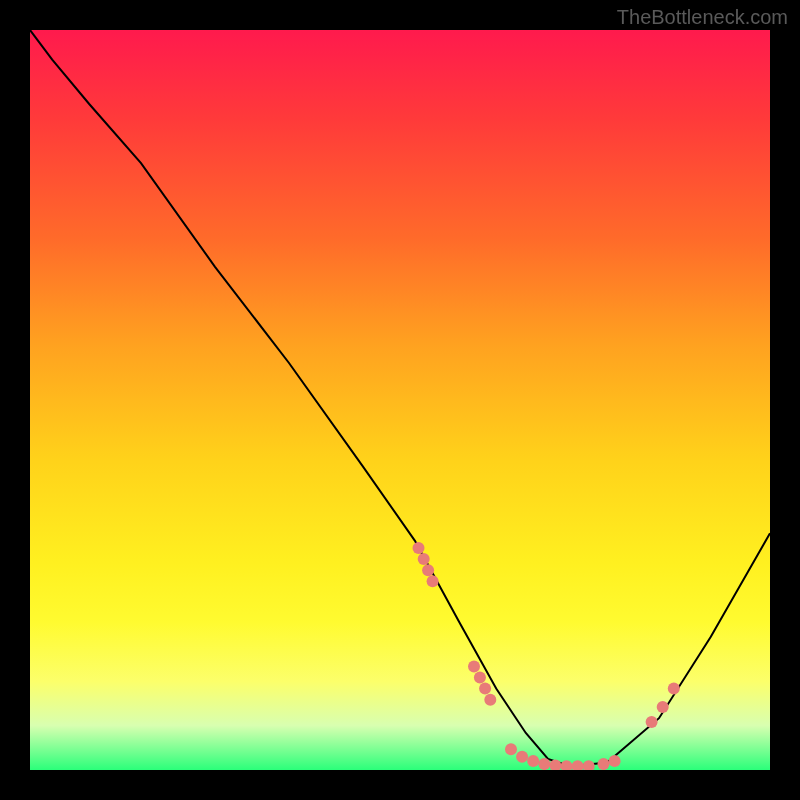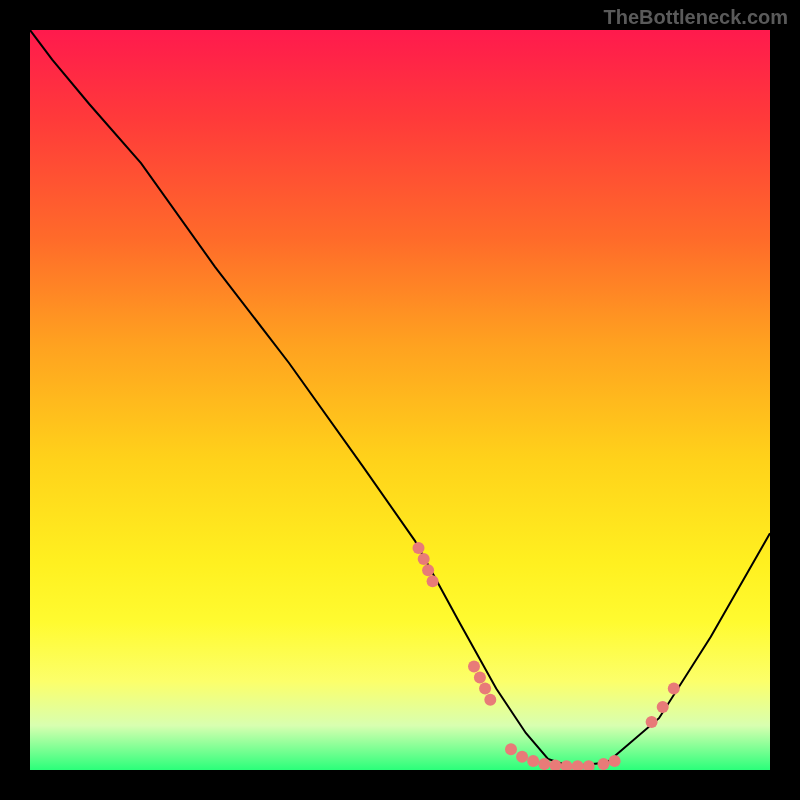--- a/index.html
+++ b/index.html
@@ -9,21 +9,21 @@
     background: #000;
     position: relative;
     font-family: Arial, sans-serif;
   }
   .watermark {
     position: absolute;
     top: 6px;
     right: 12px;
     color: #5a5a5a;
     font-size: 20px;
-    font-weight: bold;
+    font-weight: normal;
     z-index: 10;
   }
   .plot-area {
     position: absolute;
     left: 30px;
     top: 30px;
     width: 740px;
     height: 740px;
     overflow: hidden;
   }

